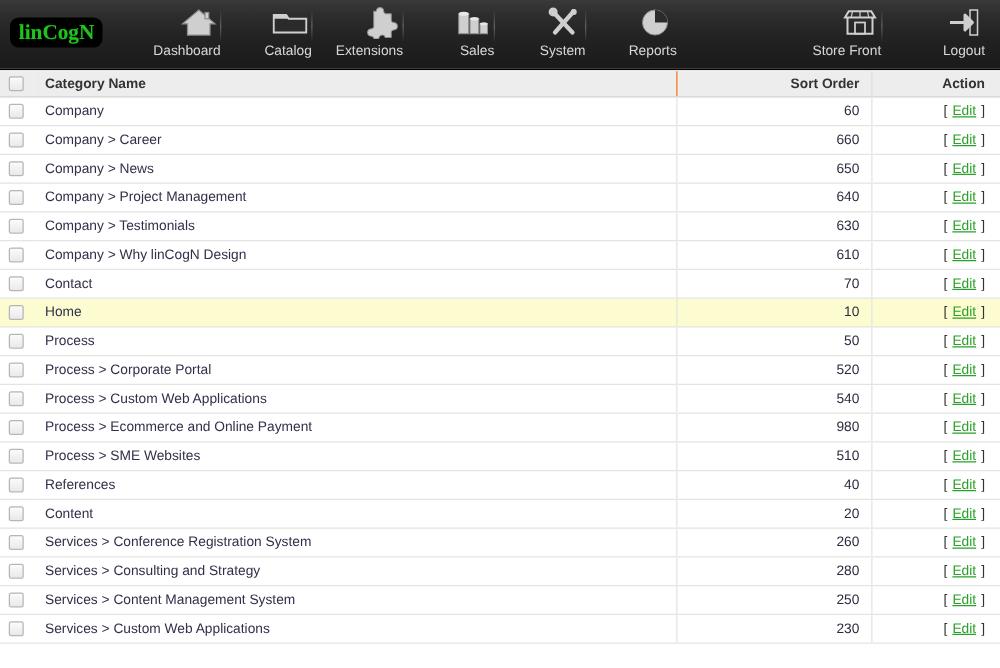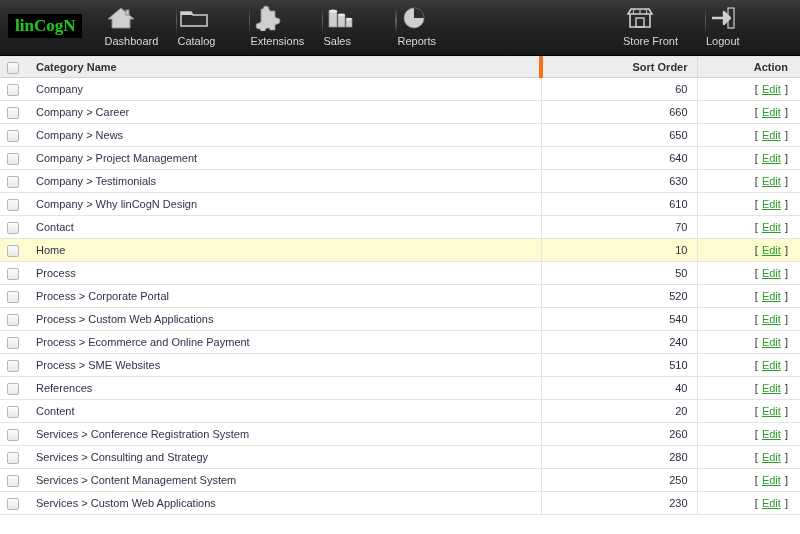--- a/index.html
+++ b/index.html
@@ -19,21 +19,21 @@
     background: linear-gradient(180deg, #3a3a3a 0%, #2e2e2e 20%, #222222 55%, #1a1a1a 100%);
     border-bottom: 1px solid #000;
     display: flex;
     align-items: flex-start;
     overflow: hidden;
   }
   #logo-box {
     margin: 14px 0 0 8px;
     background: #000000;
     padding: 2px 7px 3px 7px;
-    border-radius: 0;
+    border-radius: 7px;
     flex: 0 0 auto;
   }
   #logo-text {
     font-family: "Liberation Serif", serif;
     font-weight: bold;
     font-size: 17px;
     color: #22c11e;
     letter-spacing: 0px;
     line-height: 19px;
     display: block;
@@ -43,21 +43,21 @@
   .nav-group { display: flex; align-items: flex-start; height: 56px; }
   #nav-left { margin-left: 22px; }
   #nav-right { margin-left: auto; margin-right: 12px; }
 
   .nav-item {
     position: relative;
     width: 72px;
     height: 56px;
     display: flex;
     flex-direction: column;
-    align-items: flex-start;
+    align-items: flex-end;
     justify-content: flex-start;
     padding-top: 4px;
     cursor: pointer;
     text-decoration: none;
   }
   .nav-item .nav-ico {
     height: 28px;
     width: 34px;
     display: flex;
     align-items: center;
@@ -97,21 +97,21 @@
     border-top: 1px solid #e6e6e6;
     height: 21px;
     font-size: 11px;
     font-weight: bold;
     color: #333333;
     padding: 4px 9px;
     text-align: left;
     vertical-align: middle;
   }
   #list-table thead th.th-chk { padding: 0 0 0 7px; }
-  #list-table thead th.th-sort { text-align: right; border-left: 4px solid #f97316; }
+  #list-table thead th.th-sort { text-align: right; border-left: 1px solid #f97316; }
   #list-table thead th.th-act  { text-align: right; border-left: 1px solid #dcdcdc; padding-right: 12px; }
 
   #list-table tbody td {
     height: 23px;
     border-bottom: 1px solid #e4e4e4;
     padding: 0 9px;
     vertical-align: middle;
     color: #30304a;
     font-size: 11px;
     background: #ffffff;
@@ -188,20 +188,31 @@
             <rect x="13" y="10" width="7" height="12" fill="#cfcfcf" stroke="#8e8e8e" stroke-width="0.8"></rect>
             <rect x="21" y="14" width="6" height="8" fill="#cfcfcf" stroke="#8e8e8e" stroke-width="0.8"></rect>
             <ellipse cx="8" cy="6" rx="4" ry="1.6" fill="#e8e8e8"></ellipse>
             <ellipse cx="16.5" cy="10" rx="3.5" ry="1.4" fill="#e8e8e8"></ellipse>
             <ellipse cx="24" cy="14" rx="3" ry="1.2" fill="#e8e8e8"></ellipse>
           </svg>
         </span>
         <span class="nav-label">Sales</span>
       </a>
       <div class="nav-sep"></div>
+      <a class="nav-item">
+        <span class="nav-ico">
+          <svg width="30" height="26" viewBox="0 0 30 26">
+            <path d="M6 4 L22 21" stroke="#cfcfcf" stroke-width="3.4" stroke-linecap="round"></path>
+            <path d="M23 4 L8 21" stroke="#cfcfcf" stroke-width="3.4" stroke-linecap="round"></path>
+            <circle cx="6.5" cy="4.5" r="2.6" fill="none" stroke="#cfcfcf" stroke-width="2"></circle>
+            <circle cx="23" cy="4.5" r="2.4" fill="#cfcfcf"></circle>
+          </svg>
+        </span>
+        <span class="nav-label">System</span>
+      </a>
       <div class="nav-sep"></div>
       <a class="nav-item">
         <span class="nav-ico">
           <svg width="30" height="26" viewBox="0 0 30 26">
             <circle cx="15" cy="13" r="10" fill="#cfcfcf" stroke="#8e8e8e" stroke-width="0.8"></circle>
             <path d="M15 13 L15 3 A10 10 0 0 1 25 13 Z" fill="#2b2b2b"></path>
           </svg>
         </span>
         <span class="nav-label">Reports</span>
       </a>
@@ -312,21 +323,21 @@
       </tr>
       <tr>
         <td class="td-chk"><span class="chk"></span></td>
         <td class="td-name">Process &gt; Custom Web Applications</td>
         <td class="td-sort">540</td>
         <td class="td-act"><span class="act-wrap"><span class="brk">[</span> <a class="edit-link">Edit</a> <span class="brk">]</span></span></td>
       </tr>
       <tr>
         <td class="td-chk"><span class="chk"></span></td>
         <td class="td-name">Process &gt; Ecommerce and Online Payment</td>
-        <td class="td-sort">240</td>
+        <td class="td-sort">980</td>
         <td class="td-act"><span class="act-wrap"><span class="brk">[</span> <a class="edit-link">Edit</a> <span class="brk">]</span></span></td>
       </tr>
       <tr>
         <td class="td-chk"><span class="chk"></span></td>
         <td class="td-name">Process &gt; SME Websites</td>
         <td class="td-sort">510</td>
         <td class="td-act"><span class="act-wrap"><span class="brk">[</span> <a class="edit-link">Edit</a> <span class="brk">]</span></span></td>
       </tr>
       <tr>
         <td class="td-chk"><span class="chk"></span></td>

